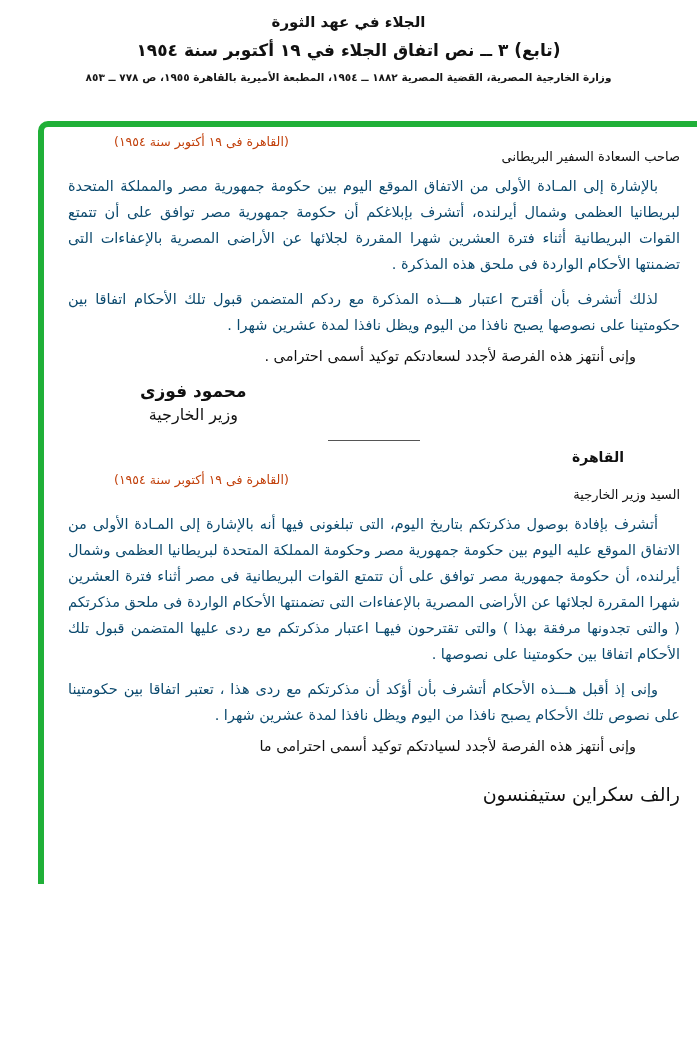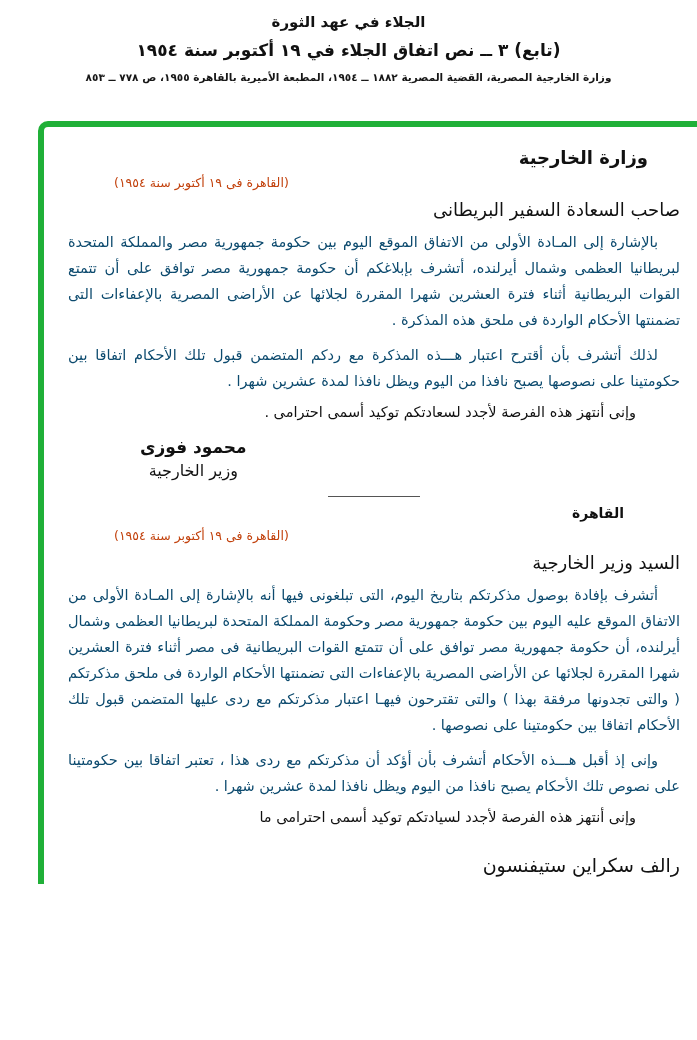--- a/index.html
+++ b/index.html
@@ -39,21 +39,21 @@
     text-align:right; padding-right:56px; margin-top:8px;
   }
   .date-line {
     direction:rtl;
     text-align:left;
     padding-left:46px;
     font-size:12.5px;
     margin-top:7px;
     color:#c2410c;
   }
-  .greeting { font-size:18px; text-align:right; margin-top:9px; }
+  .greeting { font-size:13px; text-align:right; margin-top:0; }
   .para {
     font-size:14.5px;
     line-height:26px;
     text-align:justify;
     text-align-last:right;
     margin:9px 0 0 0;
     text-indent:22px;
     color:#0c4a6e;
   }
   .closing {
@@ -111,21 +111,20 @@
 
   <div class="header">
     <div class="header-title">الجلاء في عهد الثورة</div>
     <div class="header-subtitle">(تابع) ٣ ــ نص اتفاق الجلاء في ١٩ أكتوبر سنة ١٩٥٤</div>
     <div class="header-source">وزارة الخارجية المصرية، القضية المصرية ١٨٨٢ ــ ١٩٥٤، المطبعة الأميرية بالقاهرة ١٩٥٥، ص ٧٧٨ ــ ٨٥٣</div>
   </div>
 
   <div class="doc-frame">
 
     <div class="letter letter1">
-      <div class="sender-title">وزارة الخارجية</div>
       <div class="date-line">(القاهرة فى ١٩ أكتوبر سنة ١٩٥٤)</div>
       <div class="greeting">صاحب السعادة السفير البريطانى</div>
       <p class="para">بالإشارة إلى المـادة الأولى من الاتفاق الموقع اليوم بين حكومة جمهورية مصر والمملكة المتحدة لبريطانيا العظمى وشمال أيرلنده، أتشرف بإبلاغكم أن حكومة جمهورية مصر توافق على أن تتمتع القوات البريطانية أثناء فترة العشرين شهرا المقررة لجلائها عن الأراضى المصرية بالإعفاءات التى تضمنتها الأحكام الواردة فى ملحق هذه المذكرة .</p>
       <p class="para">لذلك أتشرف بأن أقترح اعتبار هـــذه المذكرة مع ردكم المتضمن قبول تلك الأحكام اتفاقا بين حكومتينا على نصوصها يصبح نافذا من اليوم ويظل نافذا لمدة عشرين شهرا .</p>
       <div class="closing">وإنى أنتهز هذه الفرصة لأجدد لسعادتكم توكيد أسمى احترامى .</div>
       <div class="signature-block">
         <span class="signature-inner">
           <div class="signature-name">محمود فوزى</div>
           <div class="signature-title">وزير الخارجية</div>
         </span>

